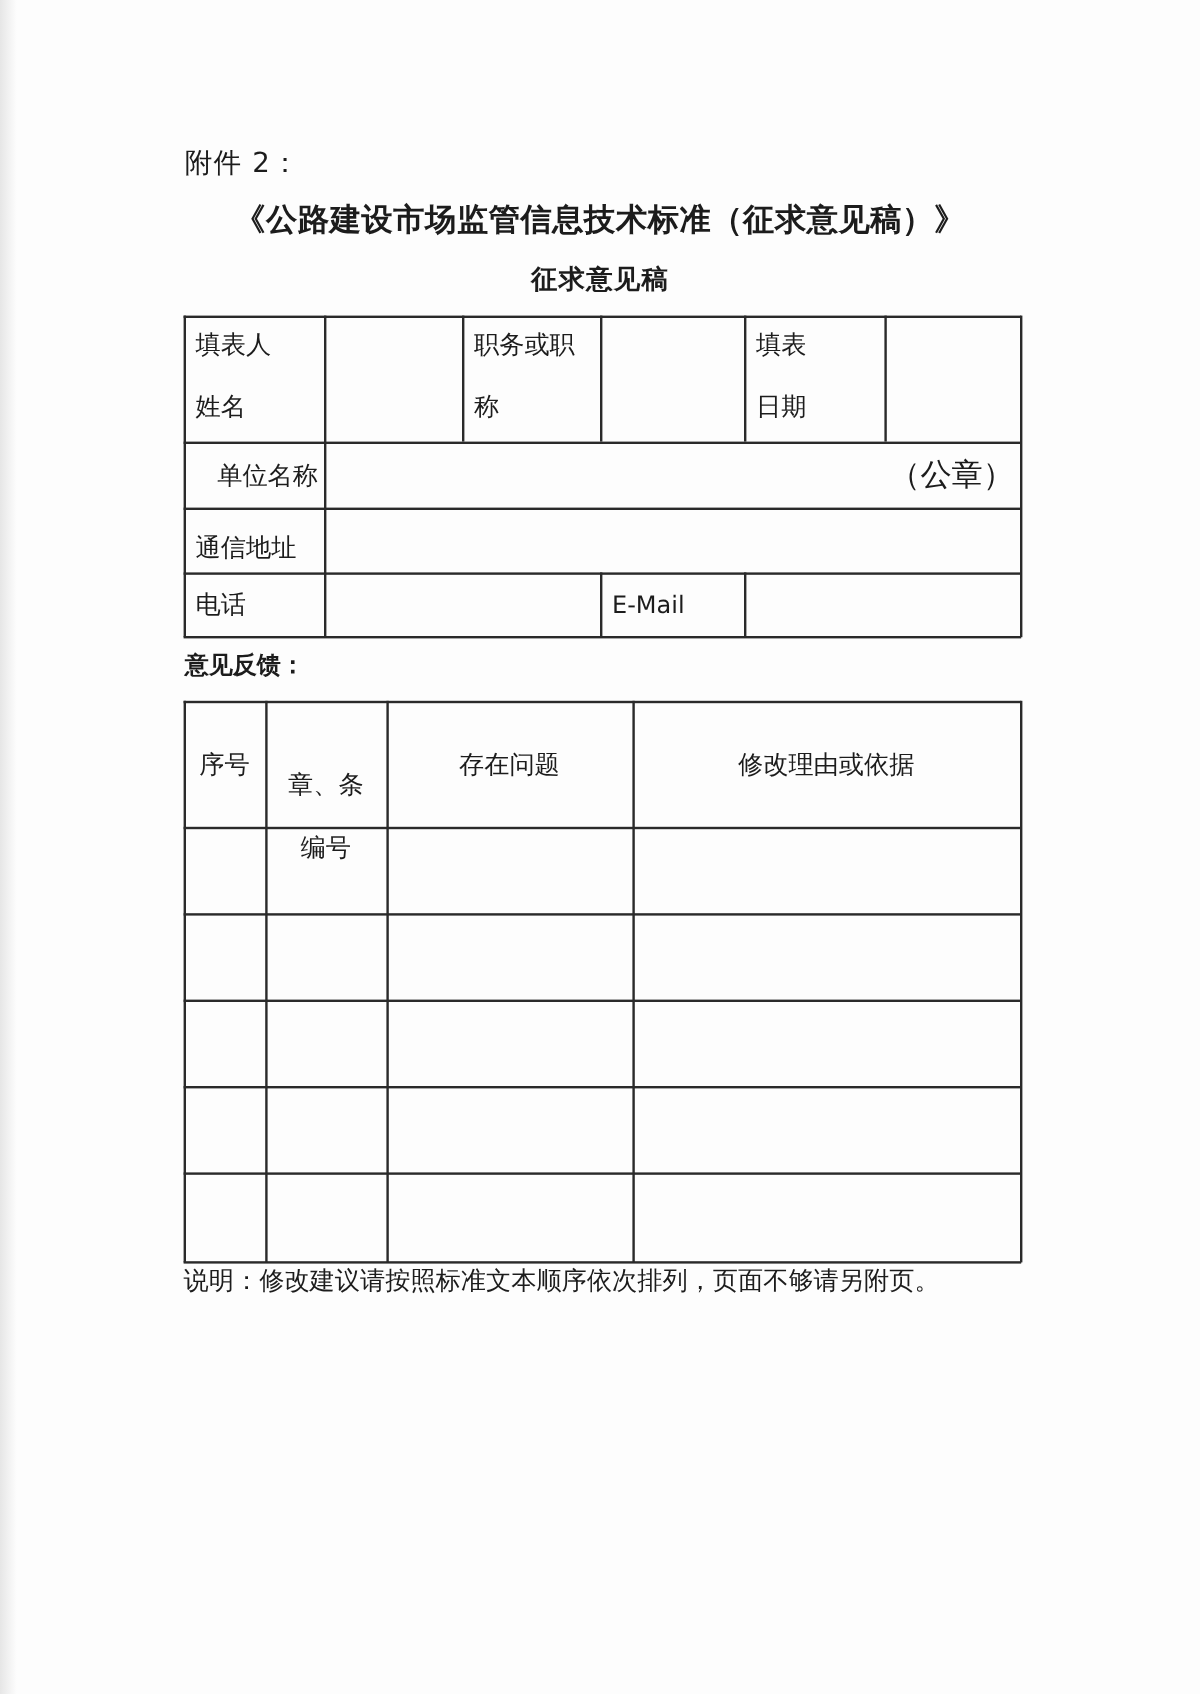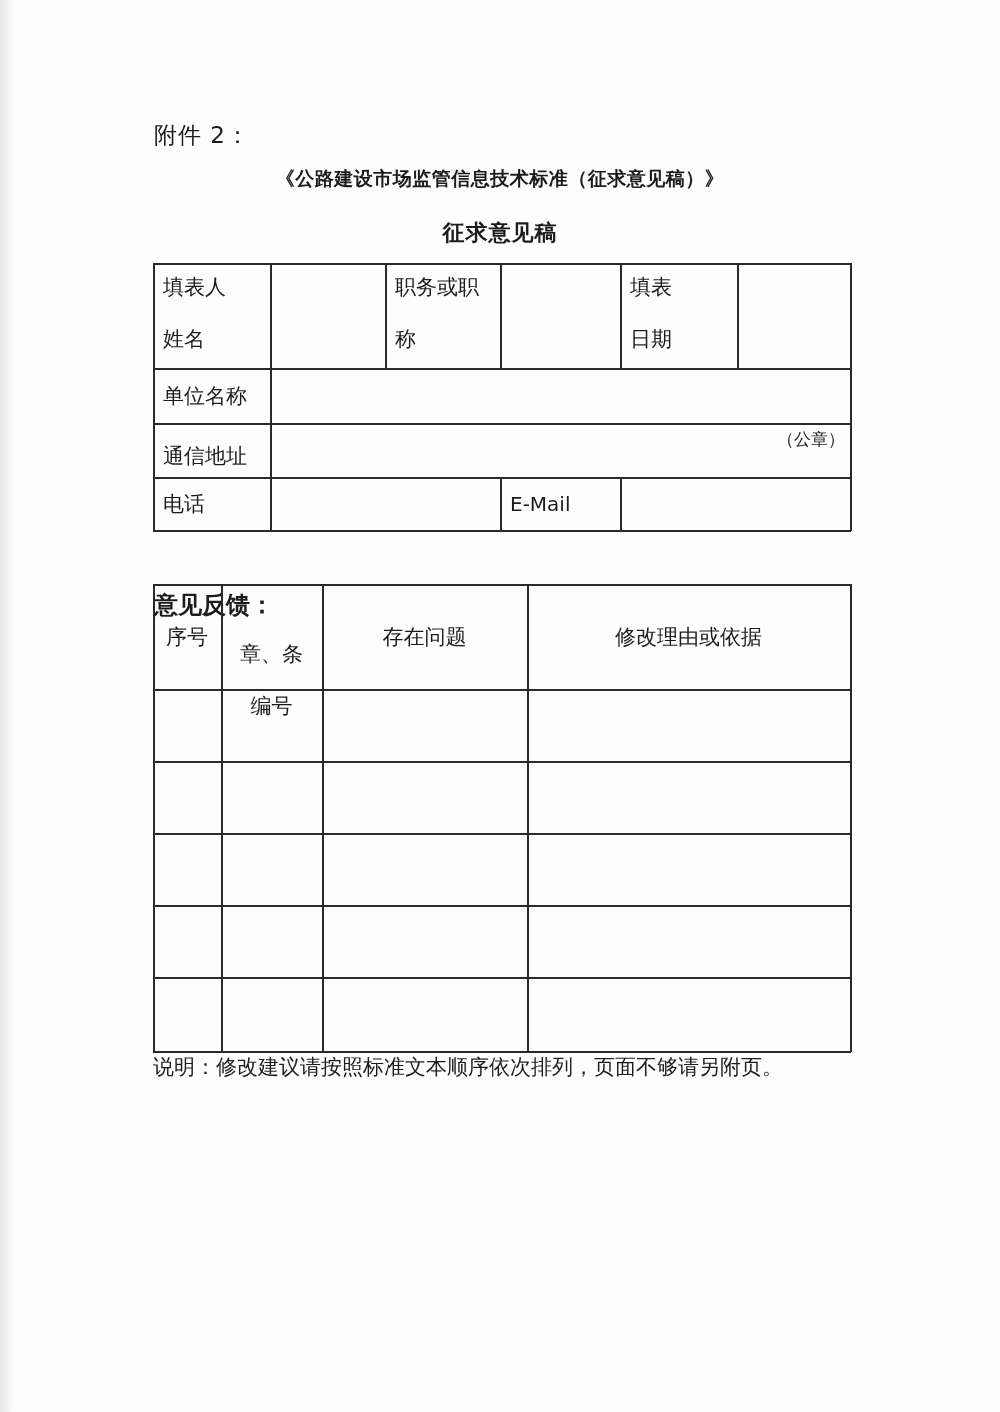--- a/index.html
+++ b/index.html
@@ -6,30 +6,30 @@
     body {
       width: 1000px; height: 1412px; background: #fdfdfd;
       position: relative; overflow: hidden;
       font-family: "DejaVu Sans", "Liberation Sans", sans-serif;
       color: #1c1c1c;
     }
     .page-edge { position: absolute; left: 0; top: 0; width: 14px; height: 1412px;
       background: linear-gradient(to right, #e6e6e6, #fdfdfd); }
     .attach { position: absolute; left: 154px; top: 120px; font-size: 23px; letter-spacing: 1px; }
     .title { position: absolute; left: 0; width: 1000px; top: 166px; text-align: center;
-      font-size: 19px; font-weight: bold; letter-spacing: 0.5px; }
+      font-size: 26px; font-weight: bold; letter-spacing: 0.5px; }
     .subtitle { position: absolute; left: 0; width: 1000px; top: 218px; text-align: center;
       font-size: 22px; font-weight: bold; letter-spacing: 1px; }
     .cell { position: absolute; box-sizing: border-box; font-size: 21px; }
     .line-h { position: absolute; height: 1.5px; background: #2a2a2a; }
     .line-v { position: absolute; width: 1.5px; background: #2a2a2a; }
     .two-line { line-height: 52px; padding-left: 10px; }
     .one-line { padding-left: 10px; display: flex; align-items: center; }
     .center { display: flex; align-items: center; justify-content: center; text-align: center; }
-    .section { position: absolute; left: 154px; top: 541px; font-size: 24px; font-weight: bold; margin-top: 48px; }
+    .section { position: absolute; left: 154px; top: 541px; font-size: 20px; font-weight: bold; }
     .note { position: absolute; left: 153px; top: 1053px; font-size: 21px; }
     input.blank { position: absolute; border: none; background: transparent; outline: none; box-sizing: border-box; }
   </style>
 </head>
 <body>
 
 <div class="page-edge"></div>
 
 <div class="attach">附件 2：</div>
 <div class="title">《公路建设市场监管信息技术标准（征求意见稿）》</div>
@@ -62,23 +62,23 @@
     <div>职务或职</div>
     <div>称</div>
   </div>
   <input class="blank" style="left: 502px; top: 265px; width: 117px; height: 102px;" value="">
   <div class="cell two-line" style="left:620px;top:261px;width:100px;height:107px;">
     <div>填表</div>
     <div>日期</div>
   </div>
   <input class="blank" style="left: 739px; top: 265px; width: 110px; height: 102px;" value="">
 
-  <div class="cell one-line" style="left:153px;top:368px;width:98px;height:55px;">单位名称</div>
+  <div class="cell one-line" style="left:171px;top:368px;width:98px;height:55px;">单位名称</div>
   <input class="blank" style="left: 272px; top: 370px; width: 470px; height: 52px;" value="">
-  <div class="cell" style="left:740px;top:368px;width:105px;height:55px;display:flex;align-items:center;justify-content:flex-end;font-size:17px;margin-top:44px;">（公章）</div>
+  <div class="cell" style="left:740px;top:368px;width:105px;height:55px;display:flex;align-items:center;justify-content:flex-end;font-size:26px;">（公章）</div>
 
   <div class="cell one-line" style="left:153px;top:423px;width:117px;height:66px;">通信地址</div>
   <input class="blank" style="left: 272px; top: 425px; width: 577px; height: 51px;" value="">
 
   <div class="cell one-line" style="left:153px;top:477px;width:117px;height:53px;">电话</div>
   <input class="blank" style="left: 272px; top: 479px; width: 227px; height: 50px;" value="">
   <div class="cell one-line" style="left:500px;top:477px;width:120px;height:53px;font-size:20px;">E-Mail</div>
   <input class="blank" style="left: 622px; top: 479px; width: 227px; height: 50px;" value="">
 </div>
 

